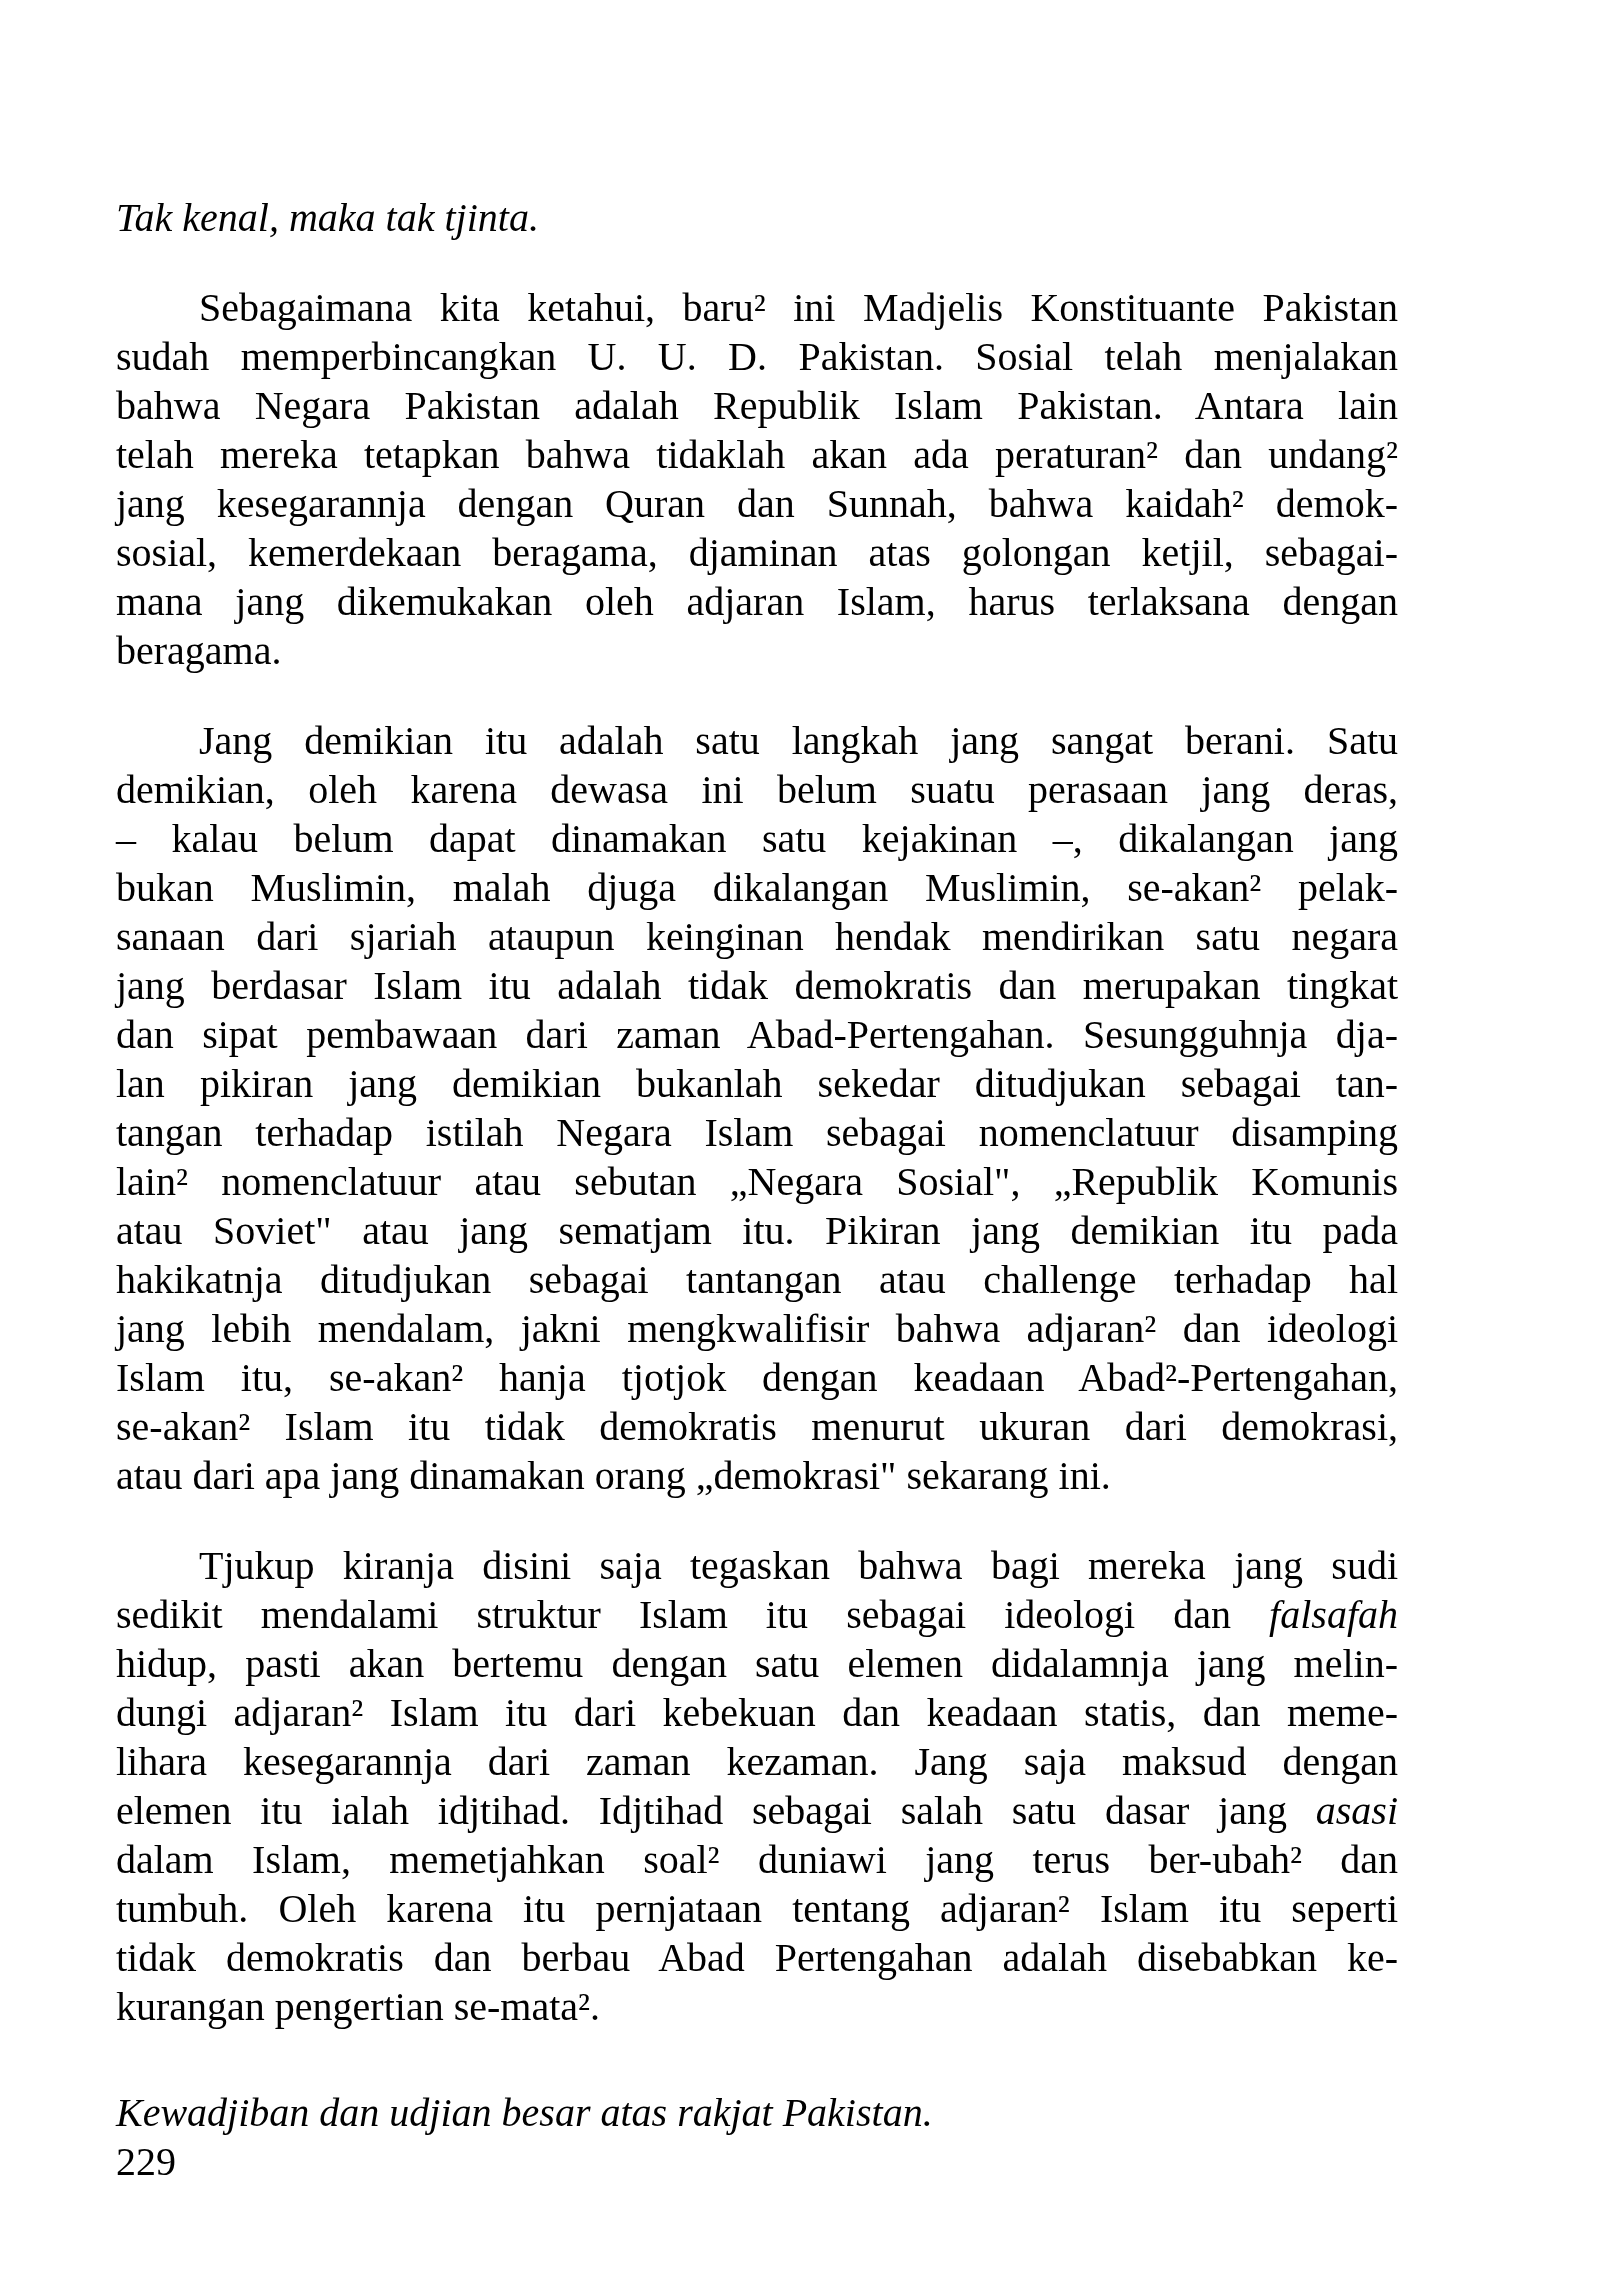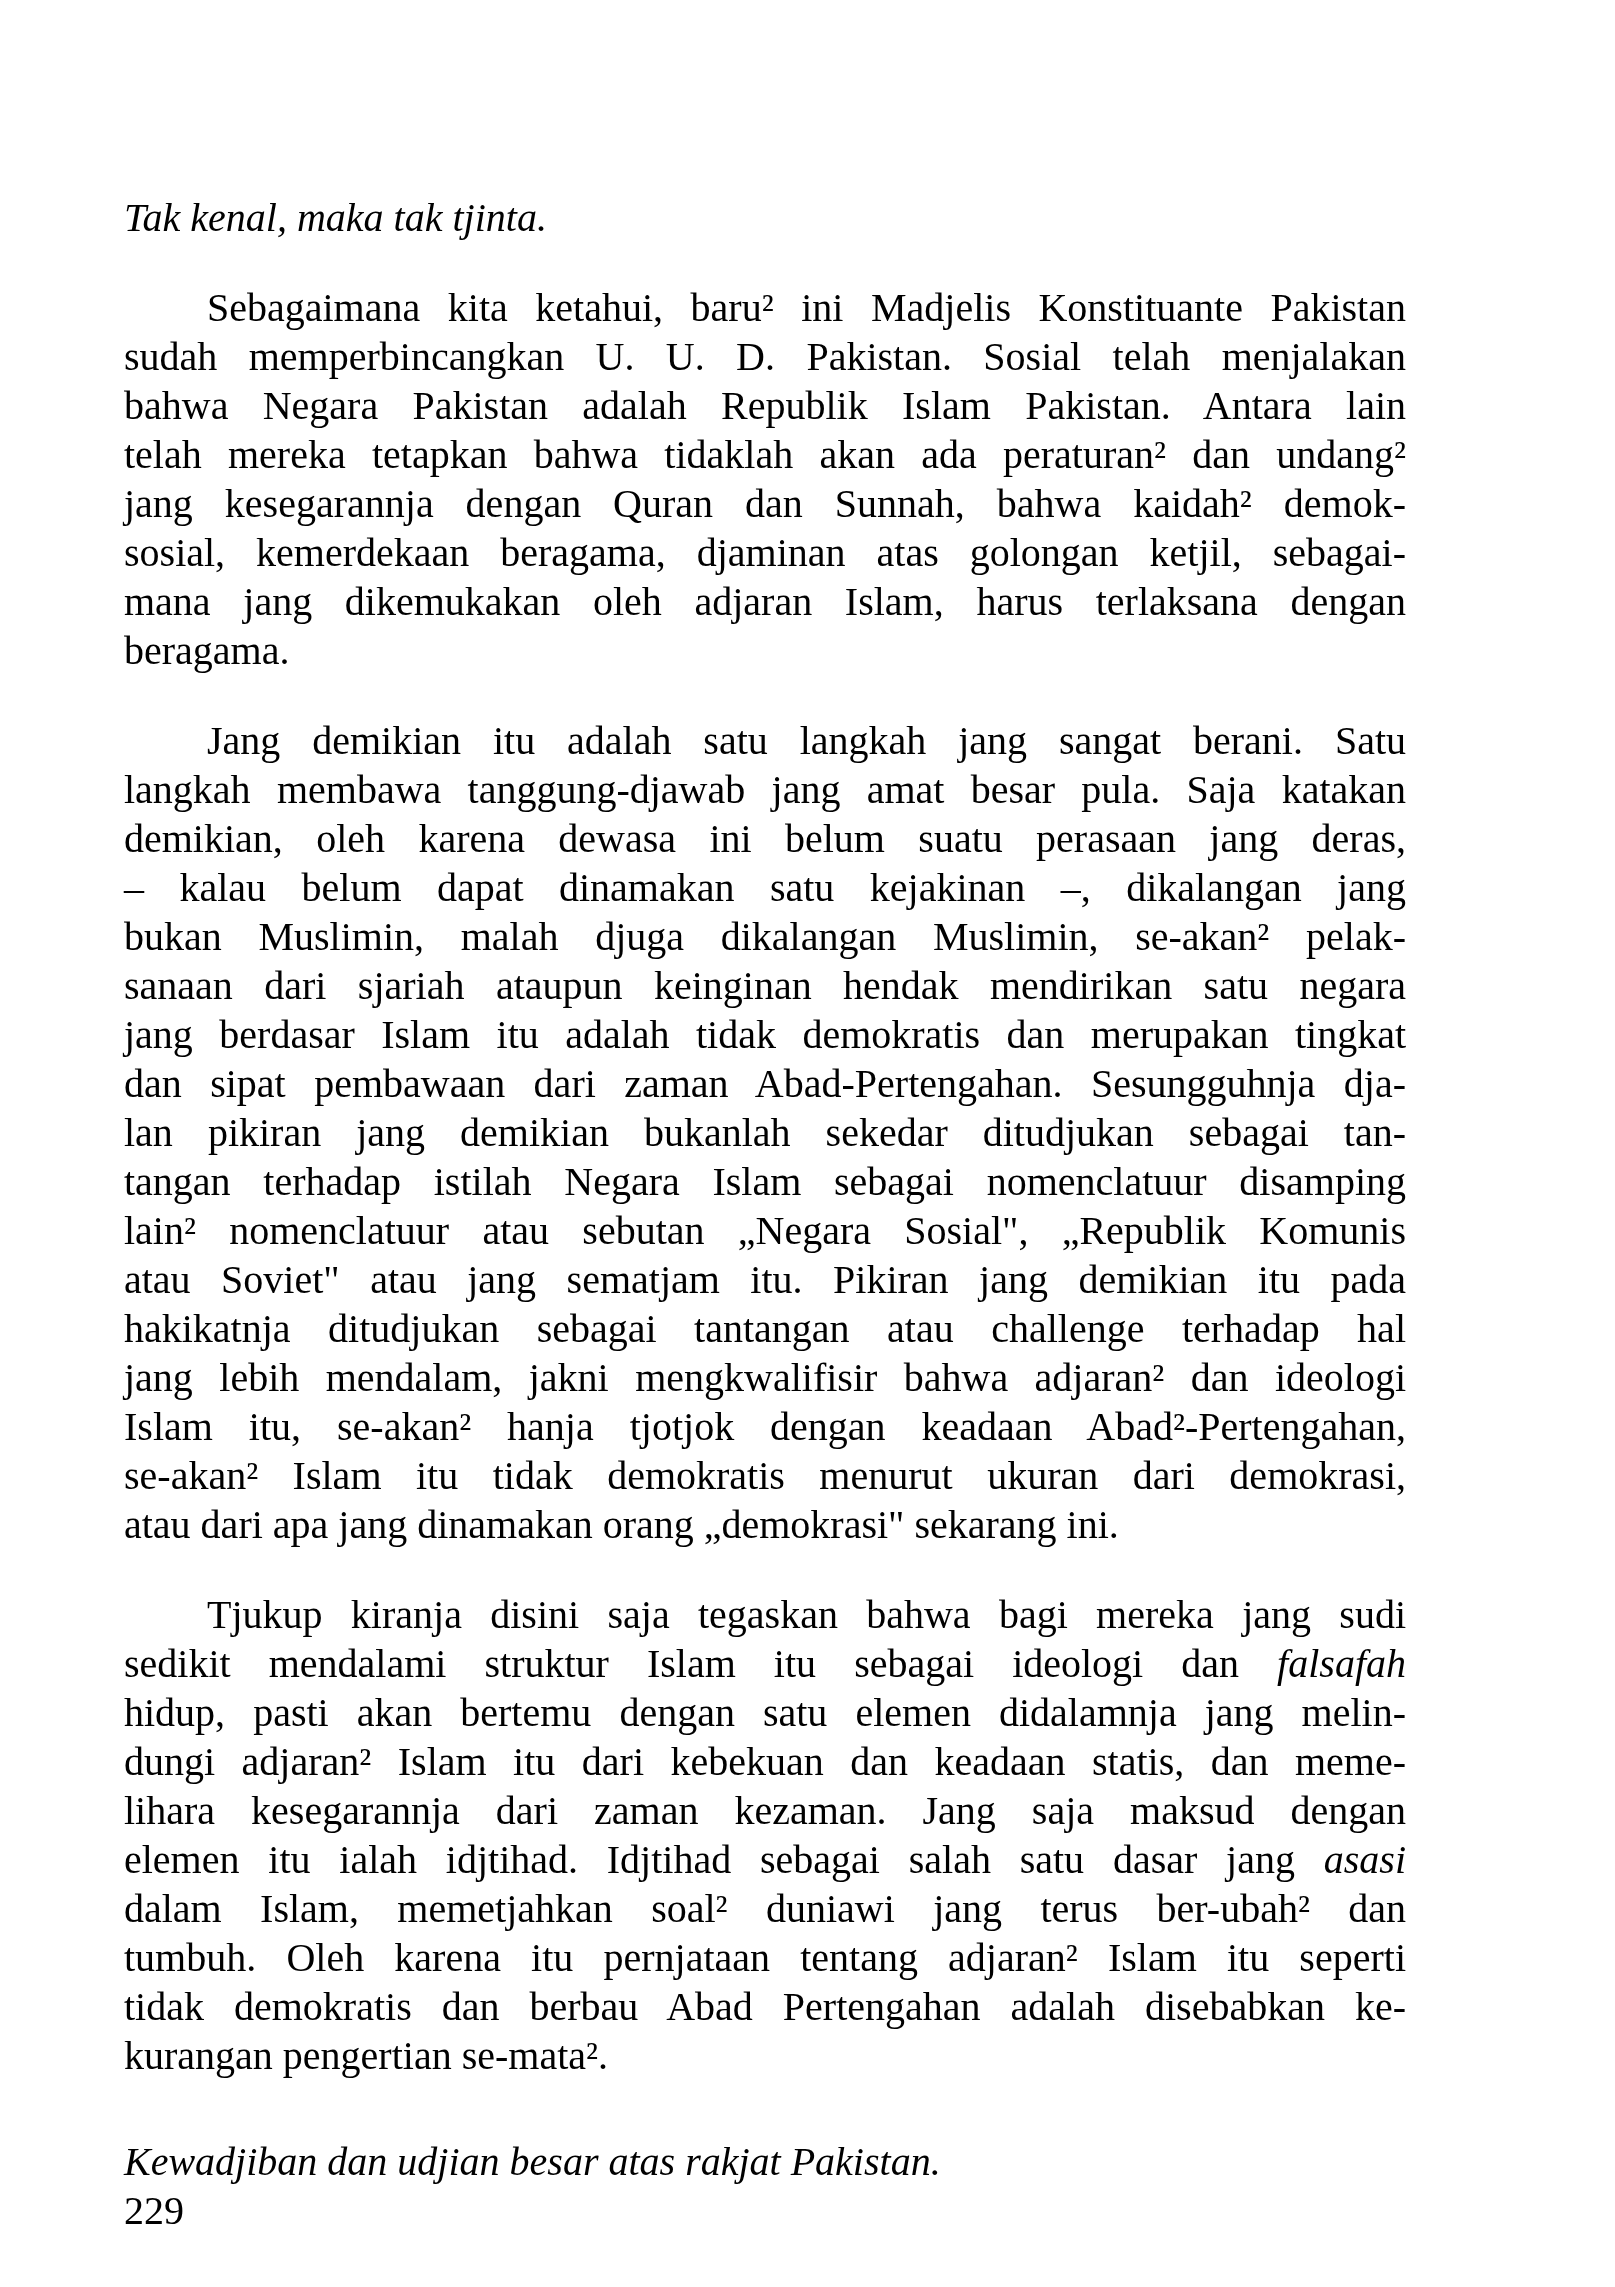--- a/index.html
+++ b/index.html
@@ -11,21 +11,21 @@
     position: relative;
     width: 1615px;
     height: 2288px;
     background: #ffffff;
     color: #000000;
     font-family: "Liberation Serif", "DejaVu Serif", serif;
     overflow: hidden;
   }
   .text-block {
     position: absolute;
-    left: 124px;
+    left: 116px;
     top: 193px;
     width: 1282px;
     font-size: 40px;
     line-height: 49px;
     color: #000000;
   }
   .ln {
     text-align: left;
     text-align-last: left;
   }
@@ -58,21 +58,20 @@
       <div class="ln j">bahwa Negara Pakistan adalah Republik Islam Pakistan. Antara lain</div>
       <div class="ln j">telah mereka tetapkan bahwa tidaklah akan ada peraturan² dan undang²</div>
       <div class="ln j">jang kesegarannja dengan Quran dan Sunnah, bahwa kaidah² demok-</div>
       <div class="ln j">sosial, kemerdekaan beragama, djaminan atas golongan ketjil, sebagai-</div>
       <div class="ln j">mana jang dikemukakan oleh adjaran Islam, harus terlaksana dengan</div>
       <div class="ln">beragama.</div>
     </div>
 
     <div>
       <div class="ln j ind">Jang demikian itu adalah satu langkah jang sangat berani. Satu</div>
-      <div class="ln j">langkah membawa tanggung-djawab jang amat besar pula. Saja katakan</div>
       <div class="ln j">demikian, oleh karena dewasa ini belum suatu perasaan jang deras,</div>
       <div class="ln j">– kalau belum dapat dinamakan satu kejakinan –, dikalangan jang</div>
       <div class="ln j">bukan Muslimin, malah djuga dikalangan Muslimin, se-akan² pelak-</div>
       <div class="ln j">sanaan dari sjariah ataupun keinginan hendak mendirikan satu negara</div>
       <div class="ln j">jang berdasar Islam itu adalah tidak demokratis dan merupakan tingkat</div>
       <div class="ln j">dan sipat pembawaan dari zaman Abad-Pertengahan. Sesungguhnja dja-</div>
       <div class="ln j">lan pikiran jang demikian bukanlah sekedar ditudjukan sebagai tan-</div>
       <div class="ln j">tangan terhadap istilah Negara Islam sebagai nomenclatuur disamping</div>
       <div class="ln j">lain² nomenclatuur atau sebutan „Negara Sosial", „Republik Komunis</div>
       <div class="ln j">atau Soviet" atau jang sematjam itu. Pikiran jang demikian itu pada</div>

